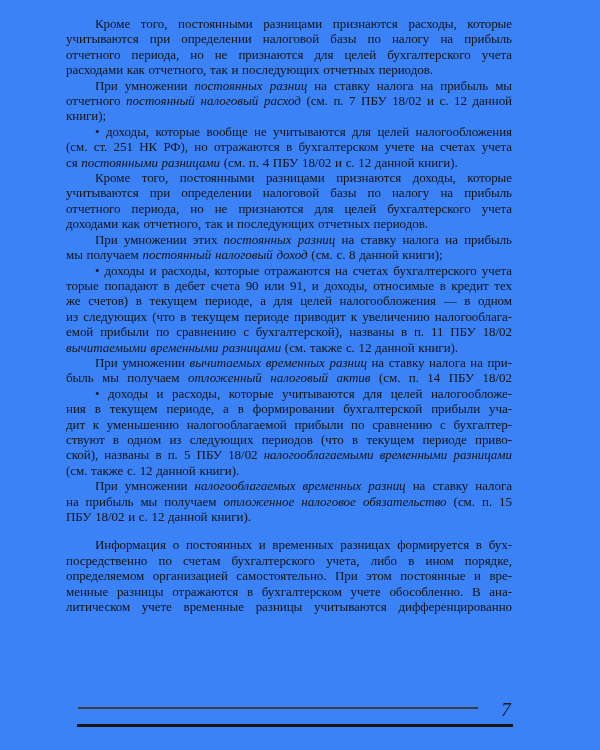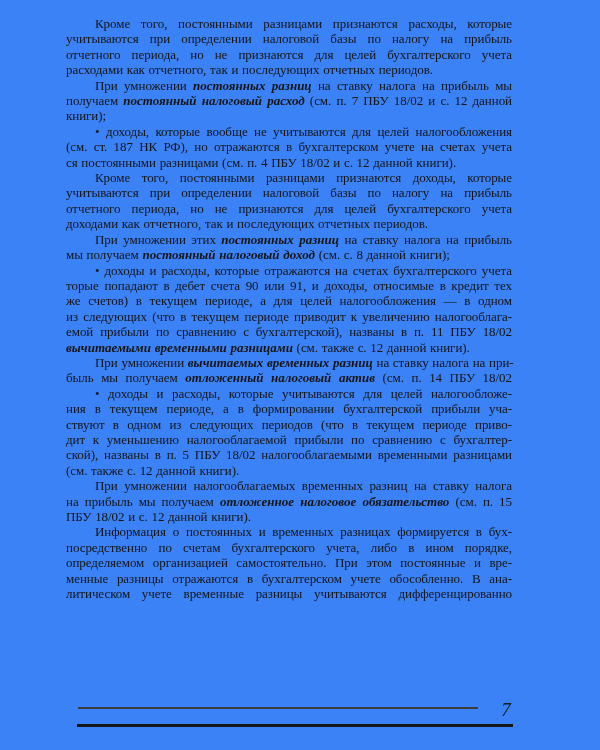--- a/index.html
+++ b/index.html
@@ -21,39 +21,40 @@
     left: 66px;
     top: 16px;
     width: 446px;
   }
   .para {
     margin: 0;
     padding: 0;
   }
   
   .para:last-child {
+    margin-top: 13px;
   }
   .line {
     font-size: 13px;
     line-height: 15.4px;
     white-space: nowrap;
     text-align: justify;
     text-align-last: justify;
     letter-spacing: -0.05px;
     word-spacing: 0.5px;
   }
   .line.first {
     text-indent: 29px;
   }
   .line.end {
     text-align-last: left;
   }
   .run-n { font-style: normal; }
-  .run-i { }
-  .run-bi { font-style: italic; font-weight: bold; letter-spacing: 0; }
+  .run-i { font-style: italic; }
+  .run-bi { font-style: italic; font-weight: normal; letter-spacing: 0; }
 
   .footnote-rule {
     position: absolute;
     left: 78px;
     top: 707px;
     width: 400px;
     height: 1.5px;
     background: #3d3d3d;
   }
   .page-number {
@@ -82,26 +83,26 @@
 <div id="book-page">
   <div id="text-column">
       <div class="para">
         <div class="line first"><span class="run-n">Кроме того, постоянными разницами признаются расходы, которые</span></div>
         <div class="line"><span class="run-n">учитываются при определении налоговой базы по налогу на прибыль</span></div>
         <div class="line"><span class="run-n">отчетного периода, но не признаются для целей бухгалтерского учета</span></div>
         <div class="line end"><span class="run-n">расходами как отчетного, так и последующих отчетных периодов.</span></div>
       </div>
       <div class="para">
         <div class="line first"><span class="run-n">При умножении </span><span class="run-bi">постоянных разниц</span><span class="run-n"> на ставку налога на прибыль мы</span></div>
-        <div class="line"><span class="run-n">получаем </span><span class="run-bi">постоянный налоговый расход</span><span class="run-n"> (см. п. 7 ПБУ 18/02 и с. 12 данной</span></div>
+        <div class="line"><span class="run-n">отчетного </span><span class="run-bi">постоянный налоговый расход</span><span class="run-n"> (см. п. 7 ПБУ 18/02 и с. 12 данной</span></div>
         <div class="line end"><span class="run-n">книги);</span></div>
       </div>
       <div class="para">
         <div class="line first"><span class="run-n">• доходы, которые вообще не учитываются для целей налогообложения</span></div>
-        <div class="line"><span class="run-n">(см. ст. 187 НК РФ), но отражаются в бухгалтерском учете на счетах учета</span></div>
+        <div class="line"><span class="run-n">(см. ст. 251 НК РФ), но отражаются в бухгалтерском учете на счетах учета</span></div>
         <div class="line end"><span class="run-n">ся </span><span class="run-i">постоянными разницами</span><span class="run-n"> (см. п. 4 ПБУ 18/02 и с. 12 данной книги).</span></div>
       </div>
       <div class="para">
         <div class="line first"><span class="run-n">Кроме того, постоянными разницами признаются доходы, которые</span></div>
         <div class="line"><span class="run-n">учитываются при определении налоговой базы по налогу на прибыль</span></div>
         <div class="line"><span class="run-n">отчетного периода, но не признаются для целей бухгалтерского учета</span></div>
         <div class="line end"><span class="run-n">доходами как отчетного, так и последующих отчетных периодов.</span></div>
       </div>
       <div class="para">
         <div class="line first"><span class="run-n">При умножении этих </span><span class="run-bi">постоянных разниц</span><span class="run-n"> на ставку налога на прибыль</span></div>
@@ -115,22 +116,22 @@
         <div class="line"><span class="run-n">емой прибыли по сравнению с бухгалтерской), названы в п. 11 ПБУ 18/02</span></div>
         <div class="line end"><span class="run-bi">вычитаемыми временными разницами</span><span class="run-n"> (см. также с. 12 данной книги).</span></div>
       </div>
       <div class="para">
         <div class="line first"><span class="run-n">При умножении </span><span class="run-bi">вычитаемых временных разниц</span><span class="run-n"> на ставку налога на при-</span></div>
         <div class="line"><span class="run-n">быль мы получаем </span><span class="run-bi">отложенный налоговый актив</span><span class="run-n"> (см. п. 14 ПБУ 18/02</span></div>
       </div>
       <div class="para">
         <div class="line first"><span class="run-n">• доходы и расходы, которые учитываются для целей налогообложе-</span></div>
         <div class="line"><span class="run-n">ния в текущем периоде, а в формировании бухгалтерской прибыли уча-</span></div>
+        <div class="line"><span class="run-n">дит к уменьшению налогооблагаемой прибыли по сравнению с бухгалтер-</span></div>
         <div class="line"><span class="run-n">ствуют в одном из следующих периодов (что в текущем периоде приво-</span></div>
-        <div class="line"><span class="run-n">дит к уменьшению налогооблагаемой прибыли по сравнению с бухгалтер-</span></div>
         <div class="line"><span class="run-n">ской), названы в п. 5 ПБУ 18/02 </span><span class="run-i">налогооблагаемыми временными разницами</span></div>
         <div class="line end"><span class="run-n">(см. также с. 12 данной книги).</span></div>
       </div>
       <div class="para">
         <div class="line first"><span class="run-n">При умножении </span><span class="run-i">налогооблагаемых временных разниц</span><span class="run-n"> на ставку налога</span></div>
         <div class="line"><span class="run-n">на прибыль мы получаем </span><span class="run-bi">отложенное налоговое обязательство</span><span class="run-n"> (см. п. 15</span></div>
         <div class="line end"><span class="run-n">ПБУ 18/02 и с. 12 данной книги).</span></div>
       </div>
       <div class="para">
         <div class="line first"><span class="run-n">Информация о постоянных и временных разницах формируется в бух-</span></div>

